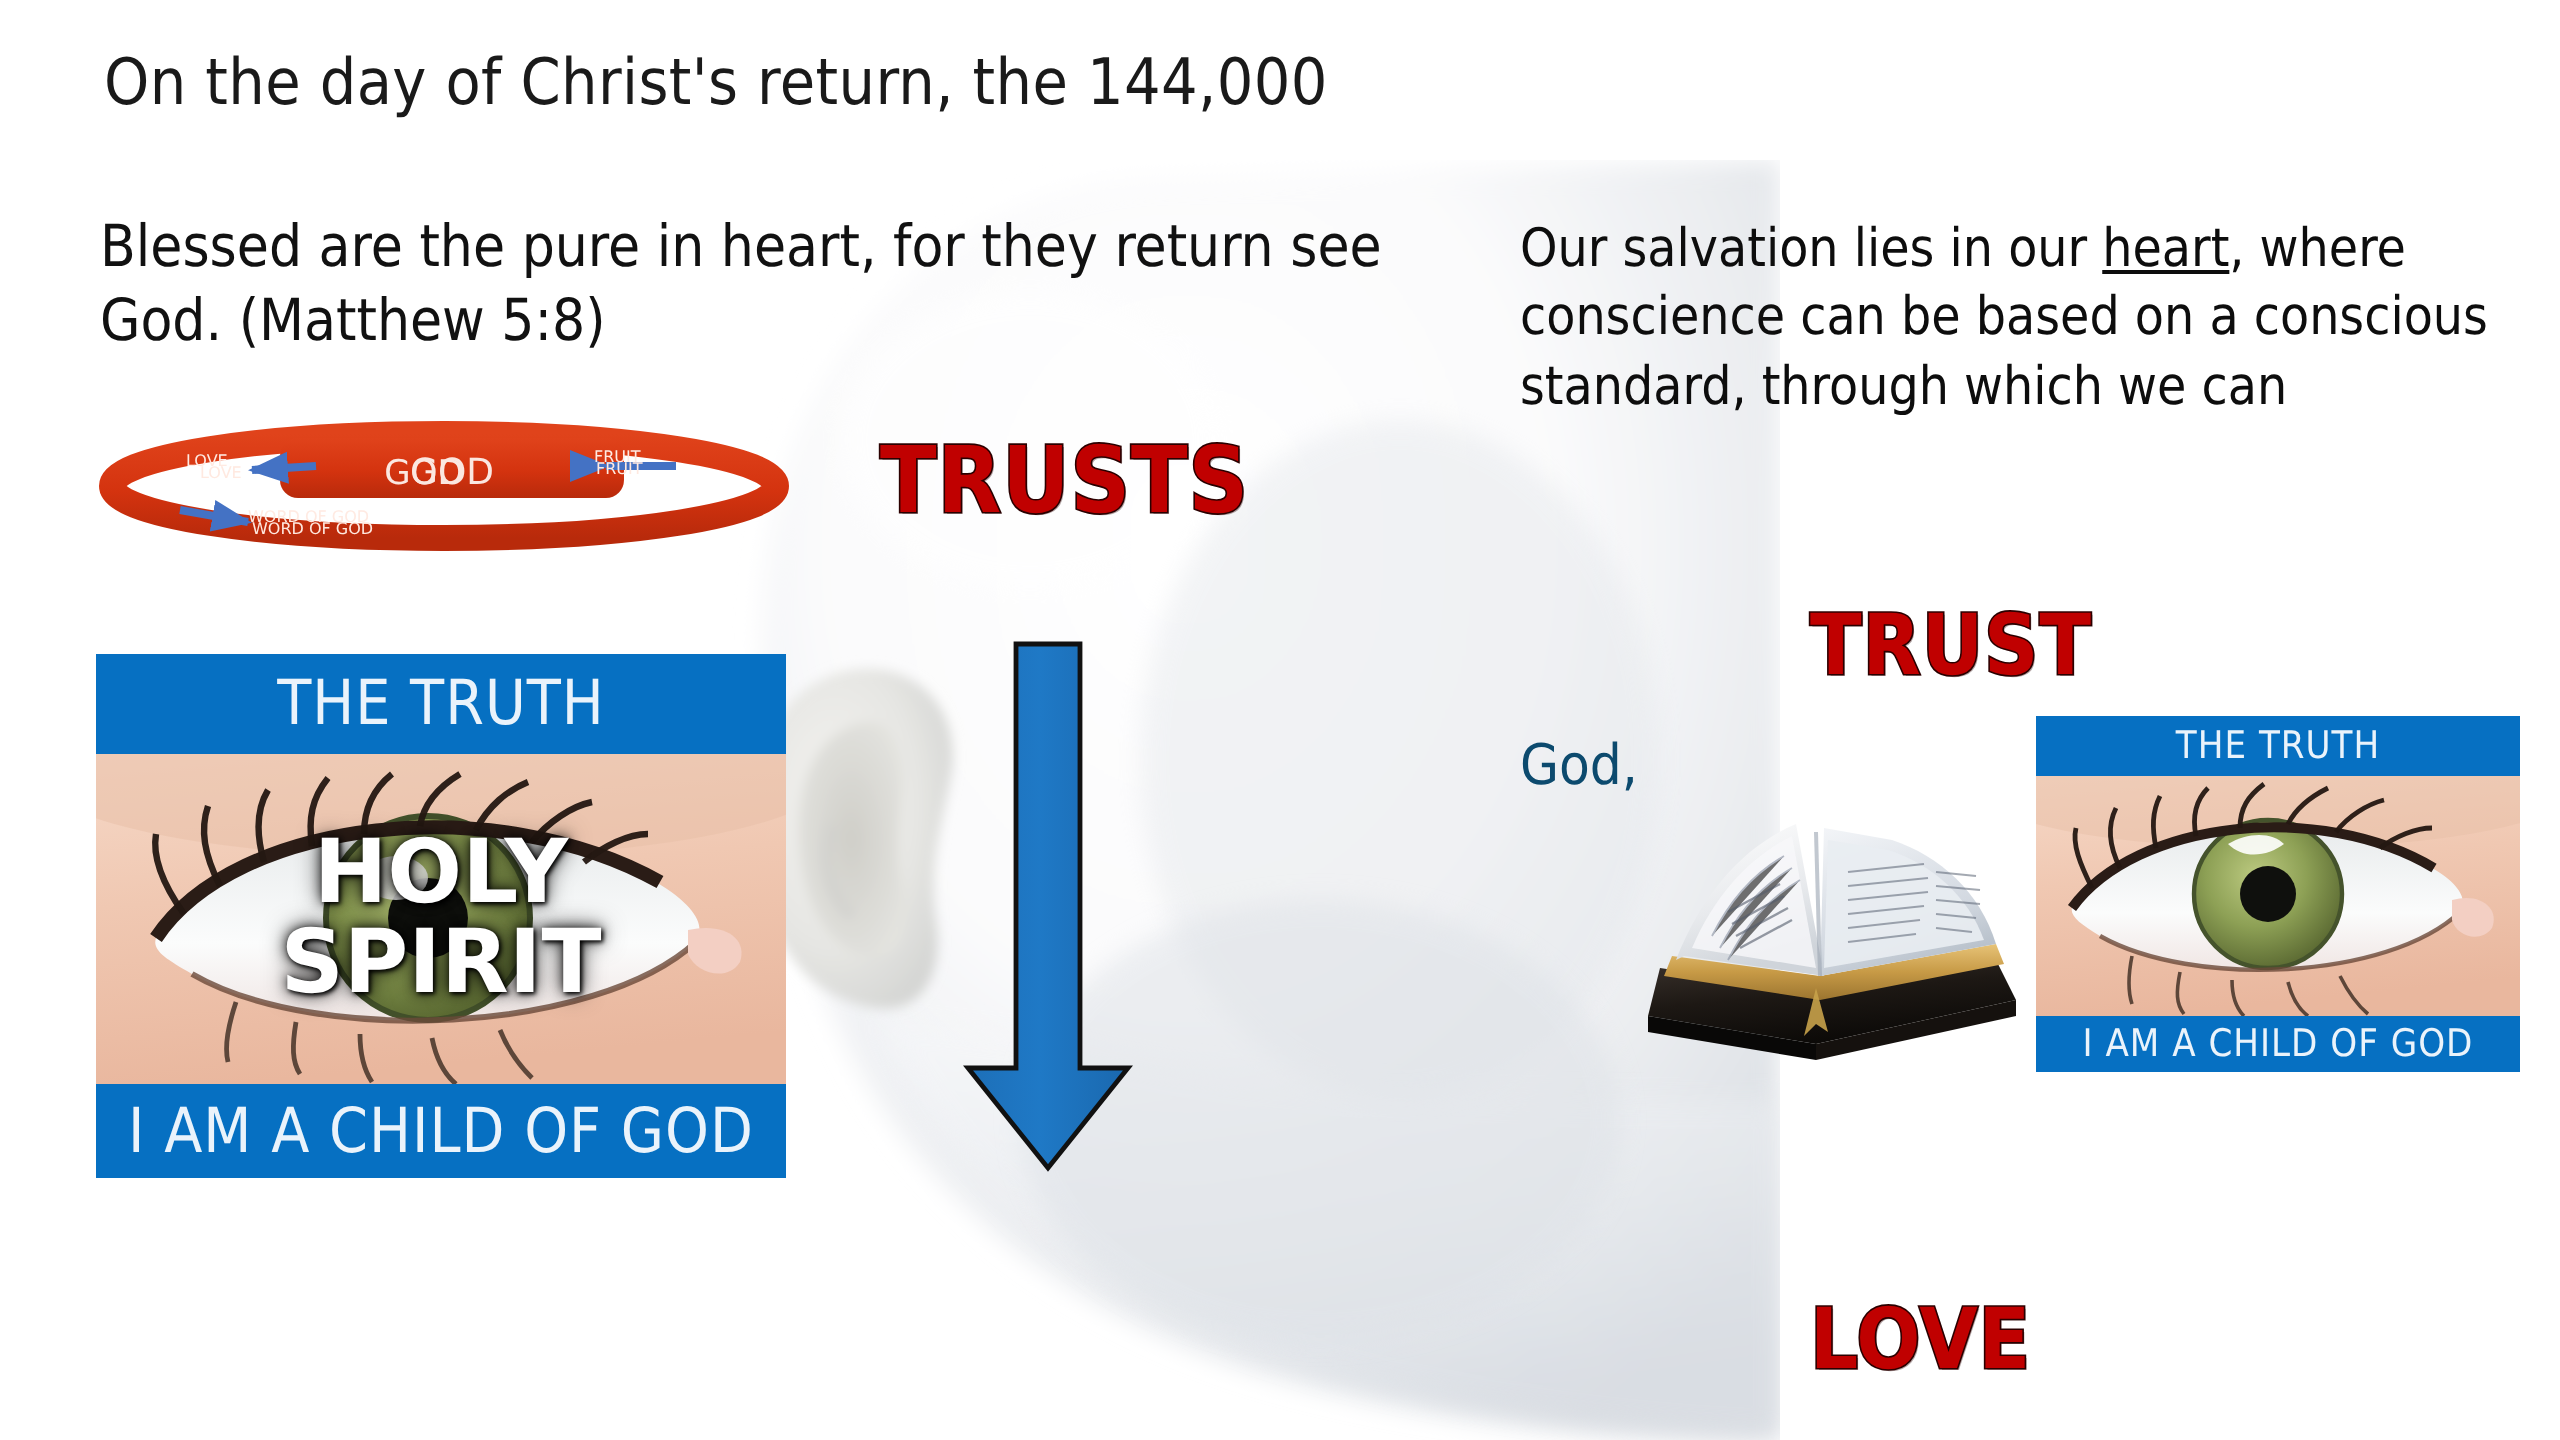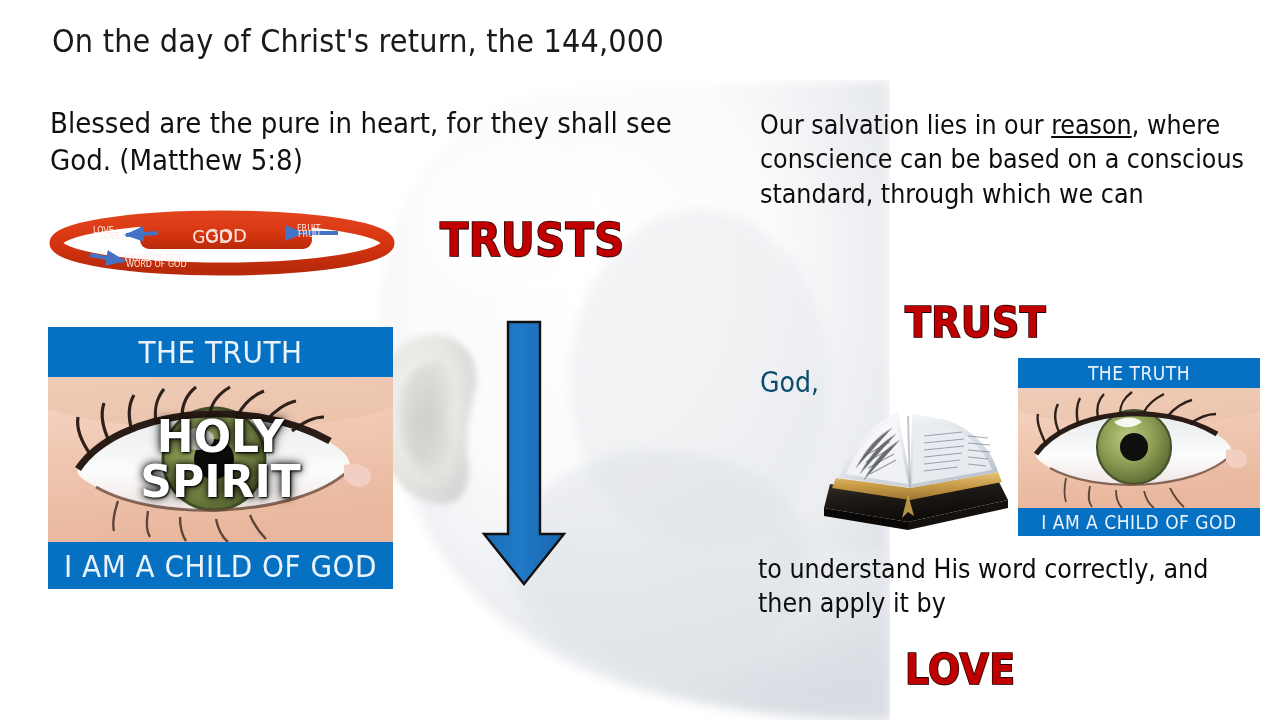--- a/index.html
+++ b/index.html
@@ -169,21 +169,21 @@
                  C 116 282, 110 279, 98 282 Z" fill="url(#earhole)"></path>
         <path d="M 86 332 C 80 348, 84 368, 96 378" stroke="#cfd0cd" stroke-width="5" fill="none" opacity=".8"></path>
       </g>
 
       <ellipse cx="185" cy="140" rx="95" ry="75" fill="#ffffff" opacity="0.6" filter="url(#blurSoft)"></ellipse>
     </svg>
   </div>
 
   <div class="title">On the day of Christ's return, the 144,000</div>
 
-  <div class="verse">Blessed are the pure in heart, for they shall see God. (Matthew 5:8)</div>
+  <div class="verse">Blessed are the pure in heart, for they return see God. (Matthew 5:8)</div>
 
   <div class="oval-wrap">
     <svg viewBox="0 0 348 72" xmlns="http://www.w3.org/2000/svg" width="348" height="72">
       <defs>
         <linearGradient id="redg" x1="0" y1="0" x2="0" y2="1">
           <stop offset="0%" stop-color="#E0431B"></stop>
           <stop offset="55%" stop-color="#D4330F"></stop>
           <stop offset="100%" stop-color="#B82A0B"></stop>
         </linearGradient>
         <marker id="bluearrow" viewBox="0 0 10 10" refX="9" refY="5" markerWidth="5" markerHeight="5" orient="auto">
@@ -283,21 +283,21 @@
         <linearGradient id="arrg" x1="0" y1="0" x2="1" y2="0">
           <stop offset="0%" stop-color="#1D6FB8"></stop>
           <stop offset="45%" stop-color="#1F79C6"></stop>
           <stop offset="100%" stop-color="#1A68AE"></stop>
         </linearGradient>
       </defs>
       <path d="M 30 4 L 62 4 L 62 216 L 86 216 L 46 266 L 6 216 L 30 216 Z" fill="url(#arrg)" stroke="#111111" stroke-width="2.4" stroke-linejoin="miter"></path>
     </svg>
   </div>
 
-  <div class="right-para"><span>Our salvation lies in our </span><u>reason</u><span>, where conscience can be based on a conscious standard, through which we can</span></div>
+  <div class="right-para"><span>Our salvation lies in our </span><u>heart</u><span>, where conscience can be based on a conscious standard, through which we can</span></div>
 
   <div class="redword" id="word-trust">TRUST</div>
 
   <div class="god-line">God,</div>
 
   <div class="bible-wrap">
     <svg viewBox="0 0 205 150" xmlns="http://www.w3.org/2000/svg">
       <defs>
         <linearGradient id="coverg" x1="0" y1="0" x2="0.4" y2="1">
           <stop offset="0%" stop-color="#3a322c"></stop>
@@ -412,16 +412,15 @@
           <path d="M 98 102 C 98 110, 100 116, 104 120"></path>
           <path d="M 126 103 C 128 111, 132 117, 136 120"></path>
           <path d="M 152 100 C 156 108, 160 114, 166 119"></path>
         </g>
         <path d="M 208 62 C 222 58, 232 66, 228 76 C 222 84, 210 80, 208 72 Z" fill="#f3cfc3"></path>
       </svg>
     </div>
     <div class="bar bottom">I AM A CHILD OF GOD</div>
   </div>
 
-  <div class="bottom-para">to understand His word correctly, and then apply it by</div>
   <div class="redword" id="word-faith">LOVE</div>
 
 </div>
 
 </body></html>

